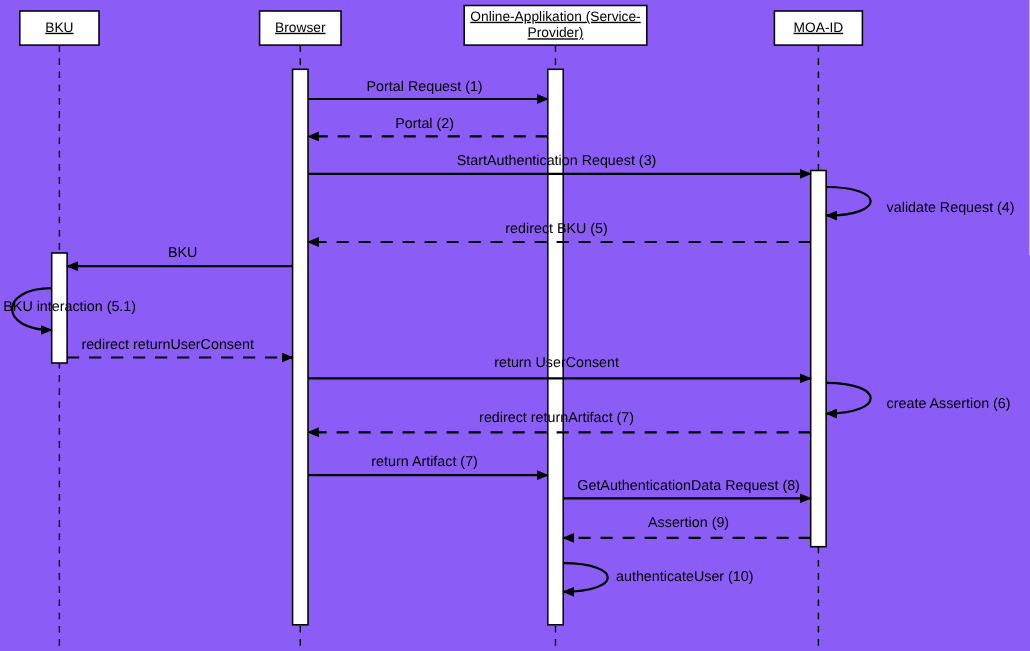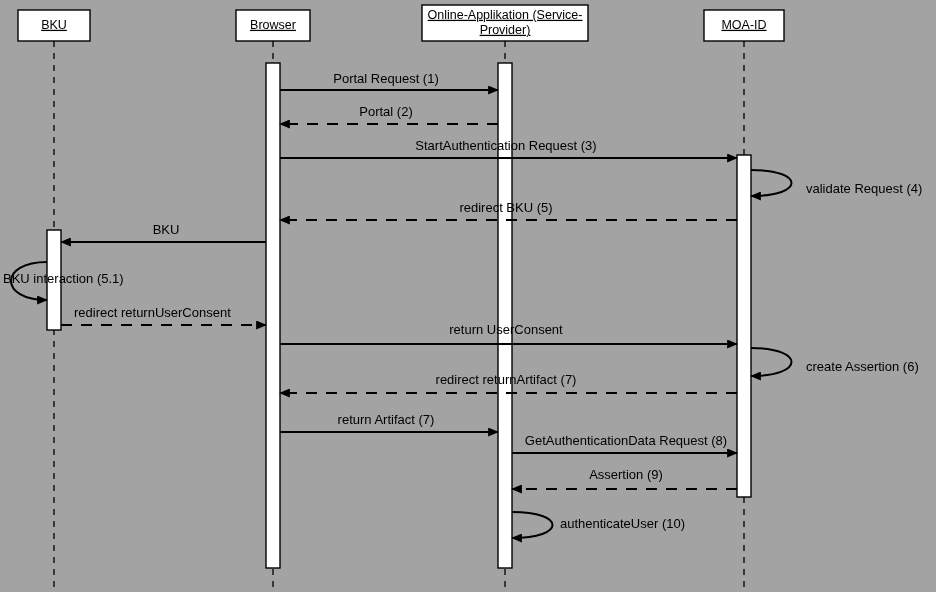--- a/index.html
+++ b/index.html
@@ -8,21 +8,21 @@
     padding: 0;
     background: #ffffff;
   }
   body {
     font-family: "Liberation Sans", sans-serif;
   }
   #diagram-root {
     position: relative;
     width: 936px;
     height: 592px;
-    background: #a3a3a3;
+    background: #8b5cf6;
     overflow: hidden;
   }
   svg#seq-svg {
     position: absolute;
     left: 0;
     top: 0;
     width: 936px;
     height: 592px;
     display: block;
   }

